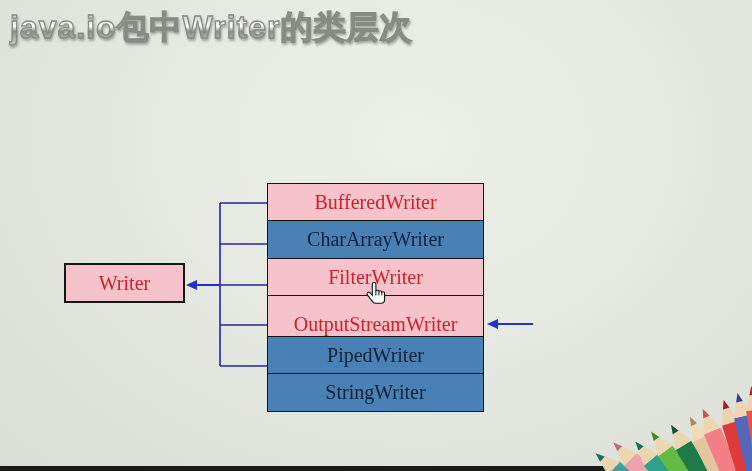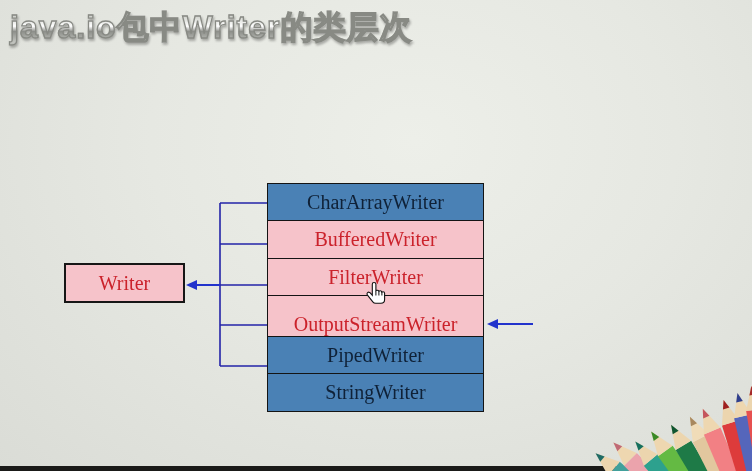--- a/index.html
+++ b/index.html
@@ -70,25 +70,25 @@
       <line x1="533" y1="324" x2="496" y2="324"></line>
     </g>
     <polygon points="487,324 498,319 498,329" fill="#2233cc"></polygon>
   </svg>
 
   <div class="node root-box pink">
     <span>Writer</span>
   </div>
 
   <div class="col">
+    <div class="row pink">
+      <span>BufferedWriter</span>
+    </div>
     <div class="row blue">
       <span>CharArrayWriter</span>
-    </div>
-    <div class="row pink">
-      <span>BufferedWriter</span>
     </div>
     <div class="row pink">
       <span>FilterWriter</span>
     </div>
     <div class="row row-osw pink">
       <span>OutputStreamWriter</span>
     </div>
     <div class="row blue">
       <span>PipedWriter</span>
     </div>

